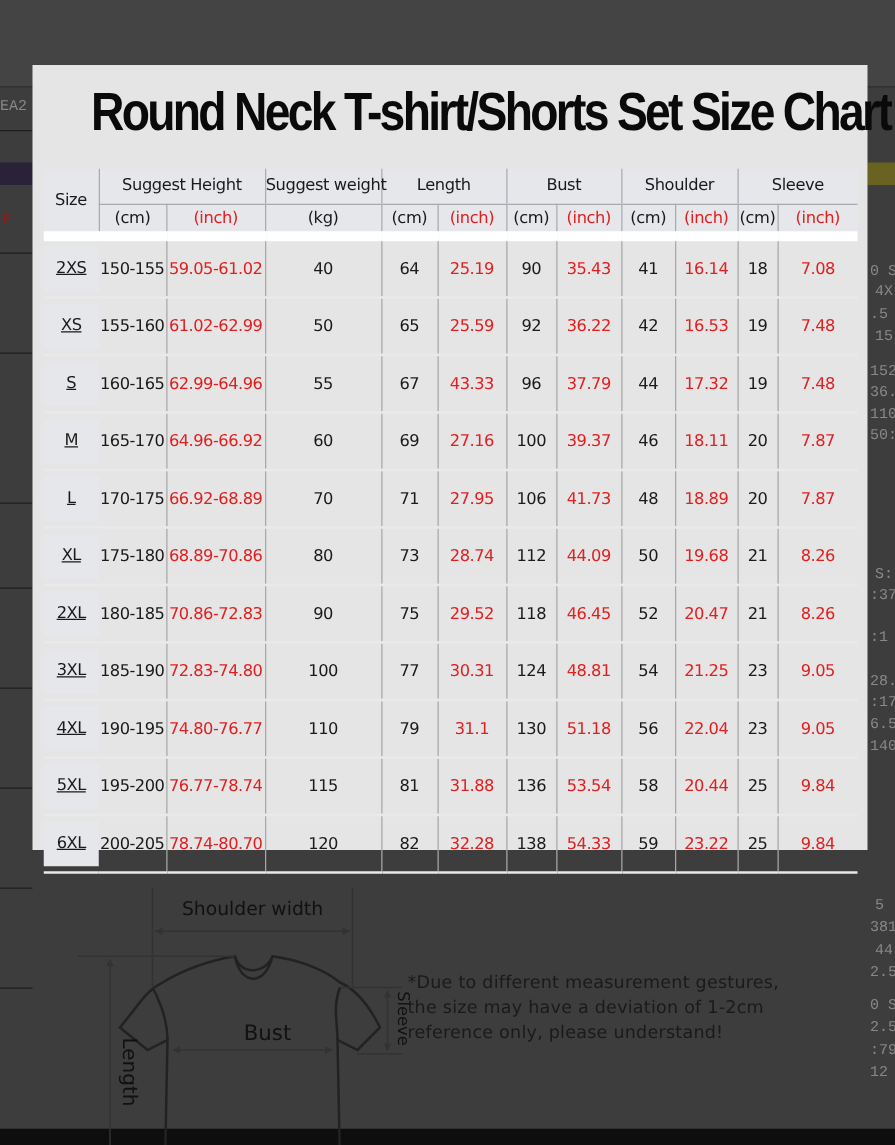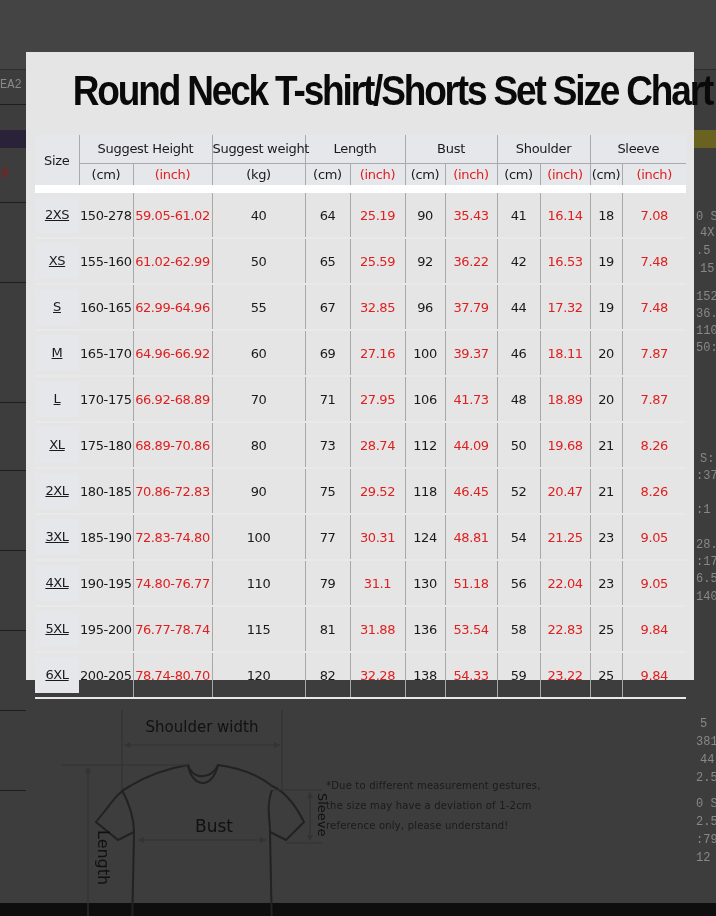--- a/index.html
+++ b/index.html
@@ -27,21 +27,21 @@
   .size-table th.first-unit { border-left: 1px solid #a9aab0; }
   .size-table .red { color: #e02020; }
   .size-table td { height: 45.3px; text-align: center; border-left: 1px solid #a8a8a8; border-bottom: 2px solid #e9e9ec; font-size: 13px; white-space: nowrap; letter-spacing: -0.4px; }
   .size-table td.size-cell { border-left: none; padding: 4px 0 4px 0; }
   .size-table td.size-cell span { display: block; background: #e6e7eb; height: 36px; line-height: 36px; text-decoration: underline; }
   .size-table td.nob { border-left: none; }
   .size-table tbody tr:first-child td { border-top: 8px solid #fff; }
 
   
   .diagram { position: absolute; left: 34px; top: 648px; width: 270px; height: 245px; }
-  .note { position: absolute; left: 300px; top: 724px; width: 360px; font-family: "DejaVu Sans", sans-serif; font-size: 10px; line-height: 20px; color: #1a1a1a; letter-spacing: 0.2px; }
+  .note { position: absolute; left: 300px; top: 724px; width: 360px; font-family: "DejaVu Sans", sans-serif; font-size: 14px; line-height: 20px; color: #1a1a1a; letter-spacing: 0.2px; }
 </style>
 </head>
 <body>
 
 <div class="backdrop">
   <div class="bd-top"></div>
   <div class="bd-strip-l" style="top:70px;height:35px;"></div>
   <span class="bd-text" style="left:0;top:78px;">EA2</span>
   <div class="bd-purple"></div>
   <span class="bd-text bd-red" style="left:2px;top:168px;">F</span>
@@ -120,21 +120,21 @@
         <th class="red">(inch)</th>
         <th>(cm)</th>
         <th class="red">(inch)</th>
       </tr>
     </thead>
     <tbody id="rows">
         <tr>
           <td class="size-cell">
             <span>2XS</span>
           </td>
-          <td class="nob">150-278</td>
+          <td class="nob">150-155</td>
           <td class="red">59.05-61.02</td>
           <td>40</td>
           <td>64</td>
           <td class="red">25.19</td>
           <td>90</td>
           <td class="red">35.43</td>
           <td>41</td>
           <td class="red">16.14</td>
           <td>18</td>
           <td class="red">7.08</td>
@@ -156,21 +156,21 @@
           <td class="red">7.48</td>
         </tr>
         <tr>
           <td class="size-cell">
             <span>S</span>
           </td>
           <td class="nob">160-165</td>
           <td class="red">62.99-64.96</td>
           <td>55</td>
           <td>67</td>
-          <td class="red">32.85</td>
+          <td class="red">43.33</td>
           <td>96</td>
           <td class="red">37.79</td>
           <td>44</td>
           <td class="red">17.32</td>
           <td>19</td>
           <td class="red">7.48</td>
         </tr>
         <tr>
           <td class="size-cell">
             <span>M</span>
@@ -272,21 +272,21 @@
             <span>5XL</span>
           </td>
           <td class="nob">195-200</td>
           <td class="red">76.77-78.74</td>
           <td>115</td>
           <td>81</td>
           <td class="red">31.88</td>
           <td>136</td>
           <td class="red">53.54</td>
           <td>58</td>
-          <td class="red">22.83</td>
+          <td class="red">20.44</td>
           <td>25</td>
           <td class="red">9.84</td>
         </tr>
         <tr>
           <td class="size-cell">
             <span>6XL</span>
           </td>
           <td class="nob">200-205</td>
           <td class="red">78.74-80.70</td>
           <td>120</td>

